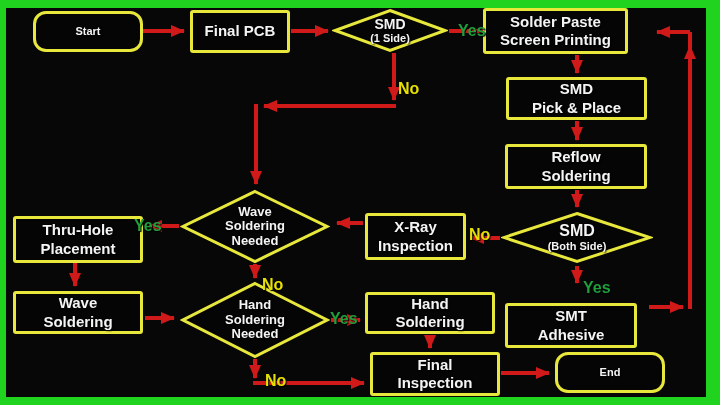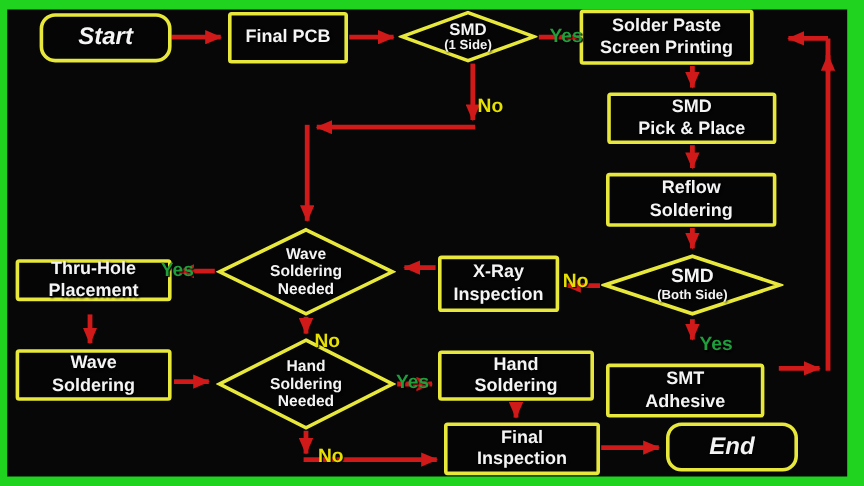--- a/index.html
+++ b/index.html
@@ -13,21 +13,21 @@
     pointer-events:none;z-index:5;
   }
   .box{
     position:absolute;box-sizing:border-box;background:#050505;
     border:3px solid #e8e83c;border-radius:3px;
     display:flex;align-items:center;justify-content:center;text-align:center;
     color:#f4f4f4;font-weight:bold;font-size:15px;line-height:1.22;
     white-space:pre-line;z-index:3;
     text-shadow:1px 1px 2px rgba(0,0,0,.9);
   }
-  .box.rounded{border-radius:13px;font-size:20px;font-style:italic;}
+  .box.rounded{border-radius:13px;font-size:11px;}
   .dnode{position:absolute;z-index:3;}
   .dnode svg{position:absolute;left:0;top:0;display:block;}
   .dnode polygon{fill:#050505;stroke:#e8e83c;stroke-width:3;stroke-linejoin:miter;}
   .dtext{
     position:absolute;inset:0;display:flex;flex-direction:column;
     align-items:center;justify-content:center;text-align:center;
     color:#f4f4f4;font-weight:bold;text-shadow:1px 1px 2px rgba(0,0,0,.9);
   }
   .dmain{font-size:15px;line-height:1.05;}
   .dsub{font-size:10px;line-height:1.1;}
@@ -84,21 +84,21 @@
   <div class="box rounded" style="left:33px;top:11px;width:110px;height:41px">Start</div>
   <div class="box" style="left:190px;top:10px;width:100px;height:43px">Final PCB</div>
   <div class="box" style="left:483px;top:8px;width:145px;height:46px">Solder Paste
 Screen Printing</div>
   <div class="box" style="left:506px;top:77px;width:141px;height:43px">SMD
 Pick &amp; Place</div>
   <div class="box" style="left:505px;top:144px;width:142px;height:45px">Reflow
 Soldering</div>
   <div class="box" style="left:365px;top:213px;width:101px;height:47px">X-Ray
 Inspection</div>
-  <div class="box" style="left:13px;top:216px;width:130px;height:35px">Thru-Hole
+  <div class="box" style="left:13px;top:216px;width:130px;height:47px">Thru-Hole
 Placement</div>
   <div class="box" style="left:13px;top:291px;width:130px;height:43px">Wave
 Soldering</div>
   <div class="box" style="left:365px;top:292px;width:130px;height:42px">Hand
 Soldering</div>
   <div class="box" style="left:505px;top:303px;width:132px;height:45px">SMT
 Adhesive</div>
   <div class="box" style="left:370px;top:352px;width:130px;height:44px">Final
 Inspection</div>
   <div class="box rounded" style="left:555px;top:352px;width:110px;height:41px">End</div>

